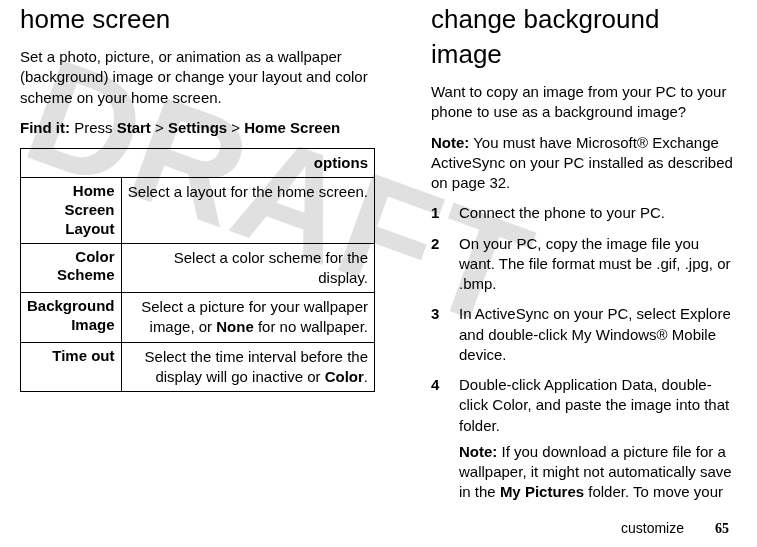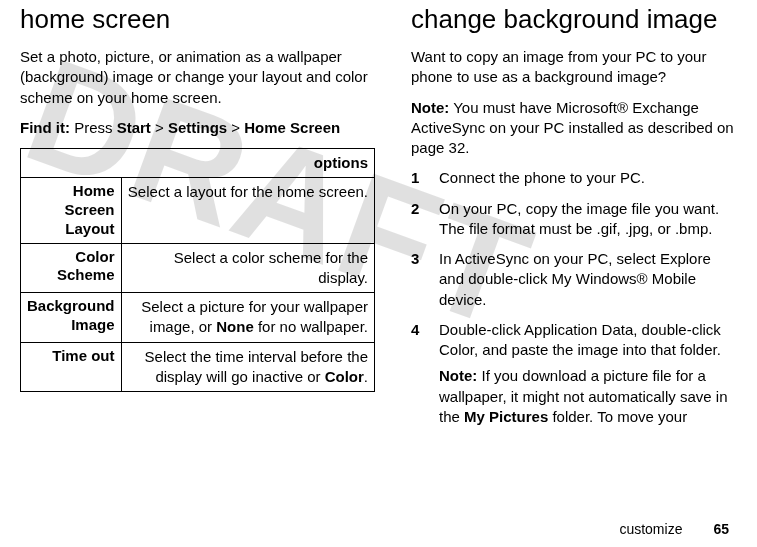--- a/index.html
+++ b/index.html
@@ -22,21 +22,21 @@
     letter-spacing: 2px;
     color: rgba(0,0,0,0.12);
     transform: rotate(20deg);
     transform-origin: left top;
     pointer-events: none;
     user-select: none;
   }
   .columns {
     display: flex;
     padding: 0 20px 0 20px;
-    gap: 36px;
+    gap: 56px;
   }
   .col { flex: 1; }
   .col-left { width: 355px; flex: 0 0 355px; }
   .col-right { flex: 1; }
   h1.section {
     font-size: 26px;
     font-weight: 400;
     margin-bottom: 10px;
     margin-top: 2px;
     letter-spacing: 0px;
@@ -81,21 +81,21 @@
   }
   ol.steps .steptext { flex: 1; }
   .subnote { margin-top: 6px; }
   .footer {
     position: absolute;
     right: 28px;
     bottom: 8px;
     font-size: 14px;
   }
   .footer .sec { margin-right: 31px; text-align: center; }
-  .footer .pagenum { font-weight: 700; }
+  .footer .pagenum { font-weight: 700; font-family: Liberation Serif, serif; }
 </style>
 </head>
 <body>
 
 <div class="watermark">DRAFT</div>
 
 <div class="columns">
 
   <div class="col col-left">
     <h1 class="section">home screen</h1>

